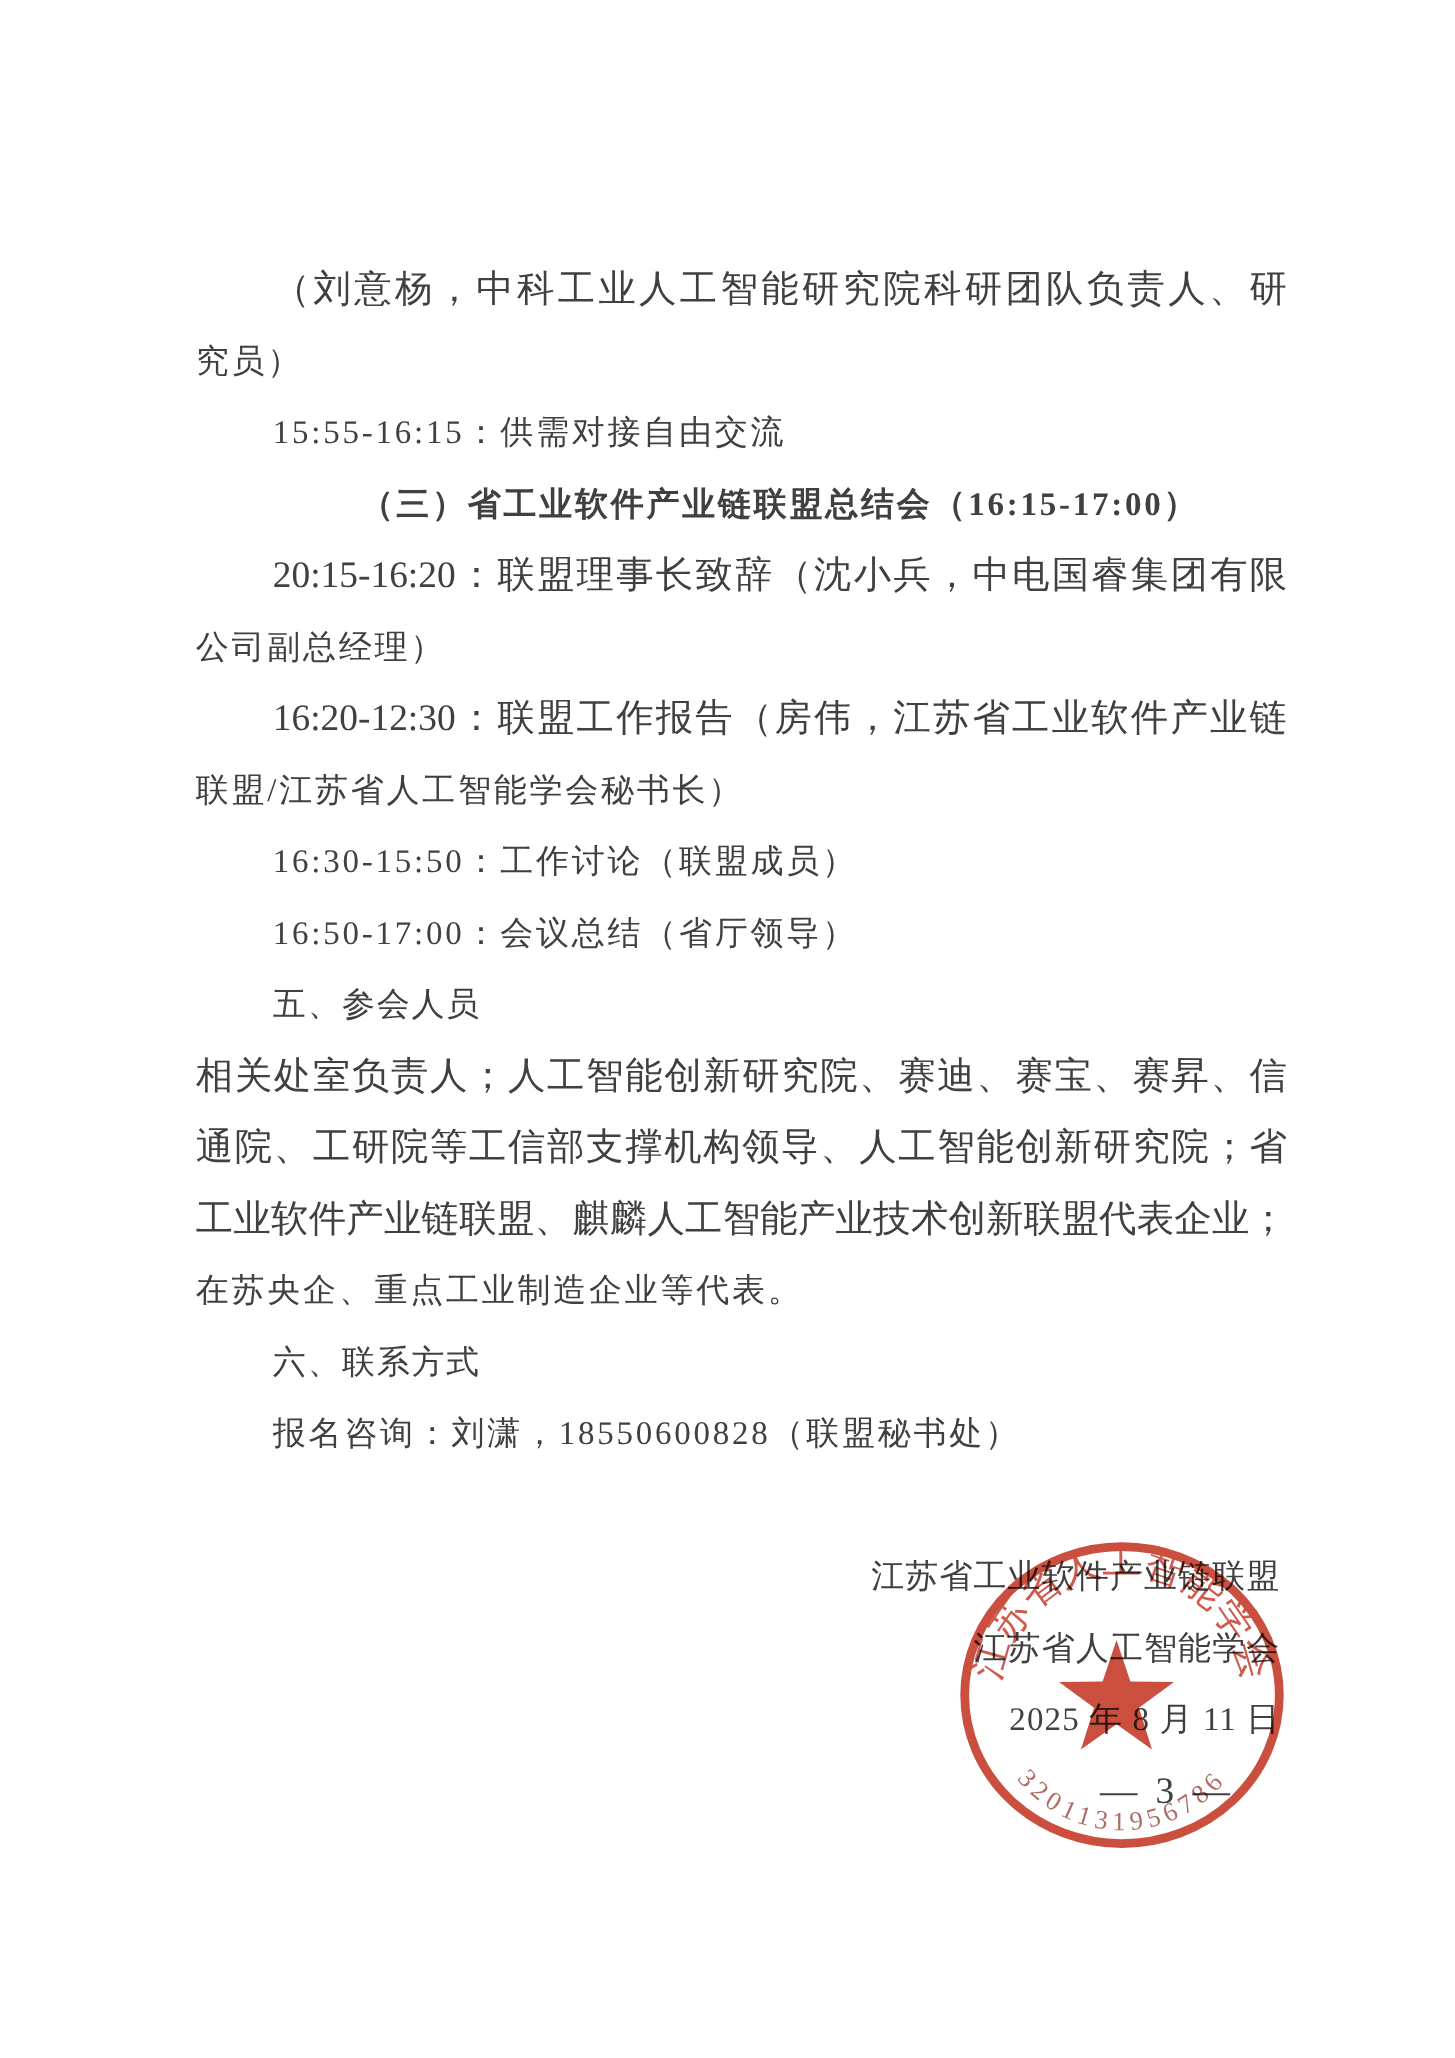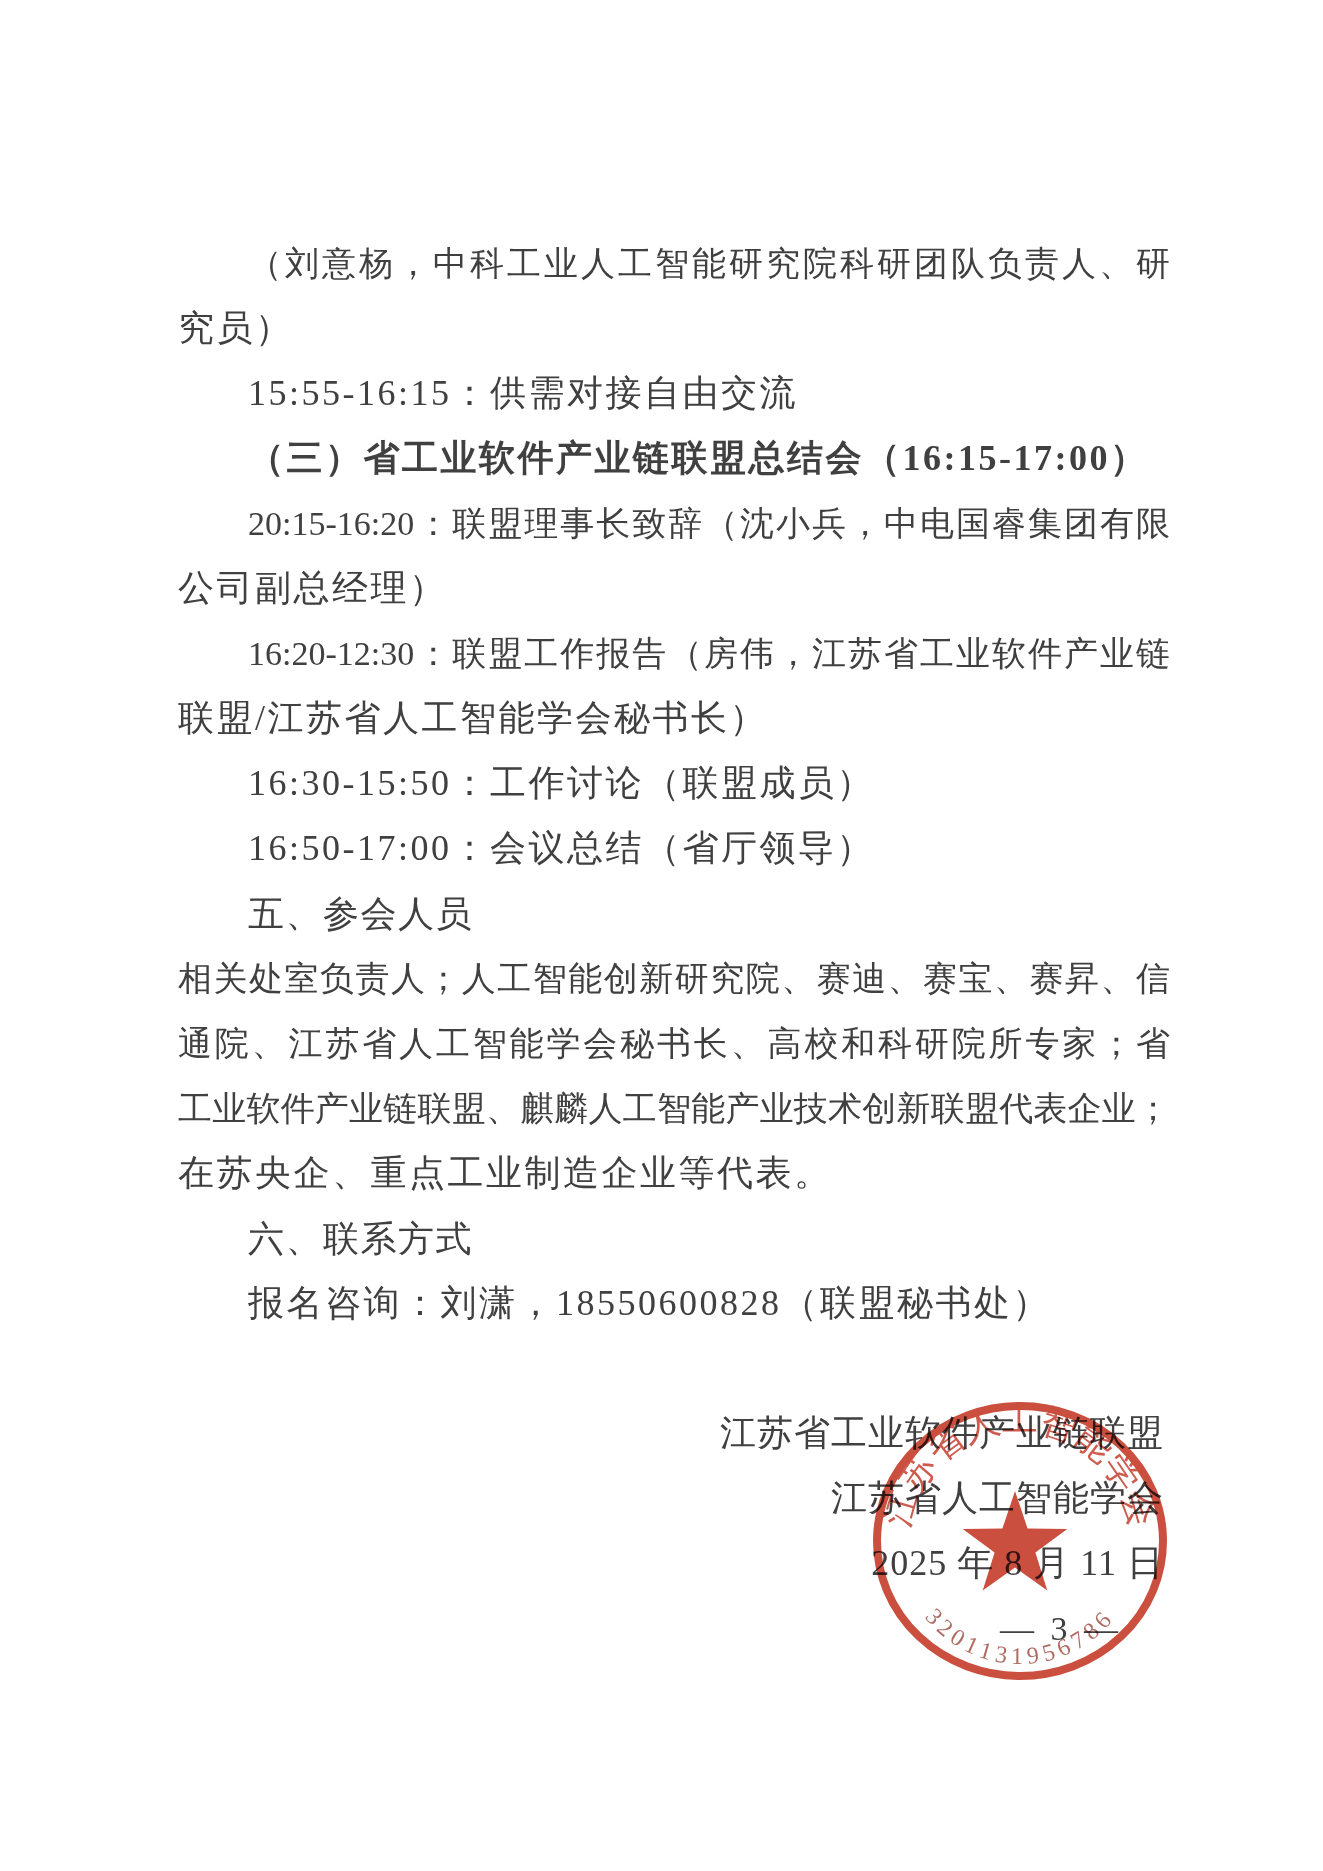--- a/index.html
+++ b/index.html
@@ -14,33 +14,33 @@
   }
   .body-text {
     position: absolute;
     left: 178px;
     top: 231px;
     width: 992px;
   }
   .line {
     height: 65px;
     line-height: 65px;
-    font-size: 36px;
+    font-size: 30px;
     letter-spacing: 2.5px;
     white-space: nowrap;
   }
   .line.fill {
     font-size: 34px;
     letter-spacing: 0;
     white-space: normal;
     text-align: justify;
     text-align-last: justify;
   }
   .line.ind { padding-left: 70px; }
-  .line.kai { font-weight: 700; }
+  .line.kai { font-weight: 700; text-align: center; }
   .line.hei {
     font-family: "Liberation Sans", "DejaVu Sans", sans-serif;
     font-weight: 400;
     letter-spacing: 1.5px;
   }
   .signature-block {
     margin-top: 65px;
     text-align: right;
     padding-right: 6px;
   }
@@ -75,21 +75,21 @@
     <div class="line ind">15:55-16:15：供需对接自由交流</div>
     <div class="line ind kai">（三）省工业软件产业链联盟总结会（16:15-17:00）</div>
     <div class="line fill ind">20:15-16:20：联盟理事长致辞（沈小兵，中电国睿集团有限</div>
     <div class="line">公司副总经理）</div>
     <div class="line fill ind">16:20-12:30：联盟工作报告（房伟，江苏省工业软件产业链</div>
     <div class="line">联盟/江苏省人工智能学会秘书长）</div>
     <div class="line ind">16:30-15:50：工作讨论（联盟成员）</div>
     <div class="line ind">16:50-17:00：会议总结（省厅领导）</div>
     <div class="line ind hei">五、参会人员</div>
     <div class="line fill">相关处室负责人；人工智能创新研究院、赛迪、赛宝、赛昇、信</div>
-    <div class="line fill">通院、江苏省人工智能学会秘书长、高校和科研院所专家；省</div>
+    <div class="line fill">通院、工研院等工信部支撑机构领导、人工智能创新研究院；省</div>
     <div class="line fill">工业软件产业链联盟、麒麟人工智能产业技术创新联盟代表企业；</div>
     <div class="line">在苏央企、重点工业制造企业等代表。</div>
     <div class="line ind hei">六、联系方式</div>
     <div class="line ind">报名咨询：刘潇，18550600828（联盟秘书处）</div>
 
     <div class="signature-block">
       <div class="line">江苏省工业软件产业链联盟</div>
       <div class="line">江苏省人工智能学会</div>
       <div class="line">2025 年 8 月 11 日</div>
     </div>

